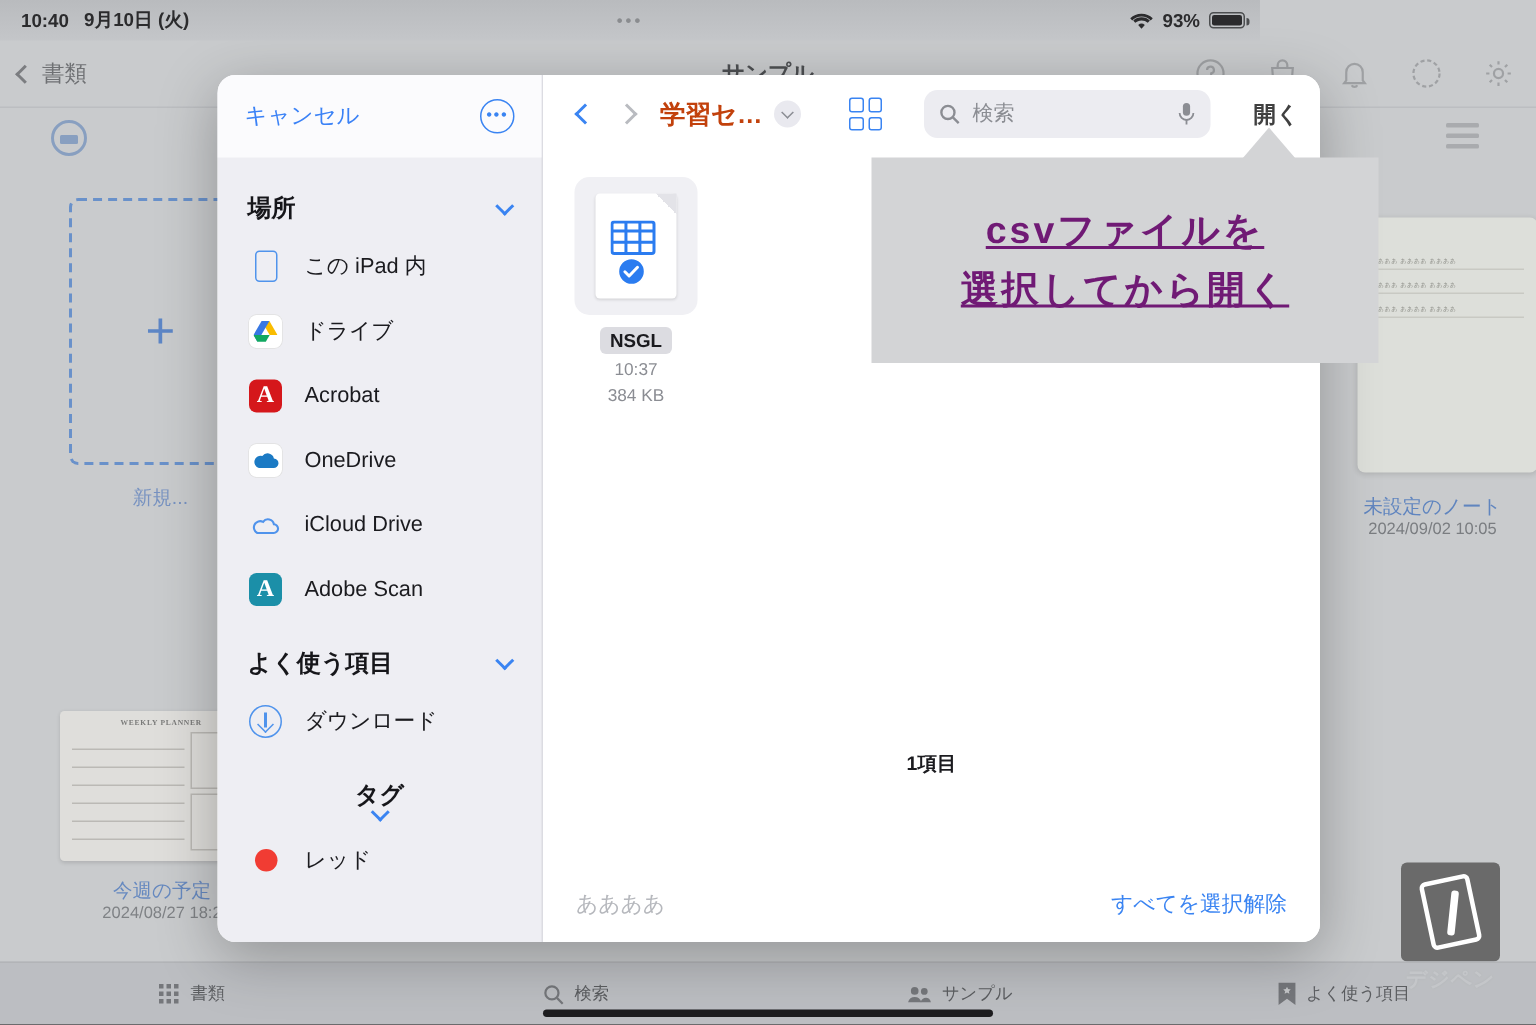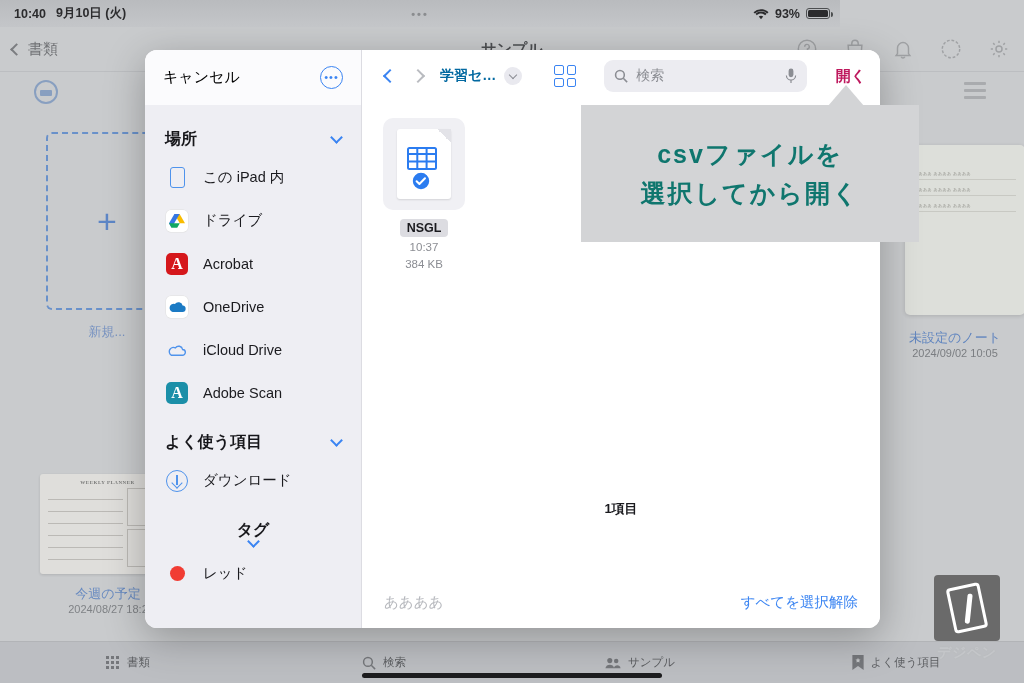--- a/index.html
+++ b/index.html
@@ -118,21 +118,21 @@
 
   
   #picker { position: absolute; left: 145px; top: 50px; width: 735px; height: 578px;
       border-radius: 12px; overflow: hidden; background: #fff;
       box-shadow: 0 10px 40px rgba(0,0,0,.28); display:flex; z-index: 40; }
 
   #pk-sidebar { width: 217px; background: #eeeef3; display: flex; flex-direction: column;
       border-right: .5px solid #dcdce2; }
   #pk-sb-head { height: 55px; background: #fbfbfd; display:flex; align-items:center;
       justify-content: space-between; padding: 0 18px; }
-  #pk-cancel { font-size: 15px; color: #000000; }
+  #pk-cancel { font-size: 15px; color: #3b82f6; }
   #pk-more { width: 23px; height: 23px; border-radius: 50%; border: 1.4px solid #3a84f2;
       color: #3a84f2; font-size: 11px; display:flex; align-items:center; justify-content:center;
       letter-spacing: 1px; line-height: 1; }
   #pk-sb-body { flex: 1; overflow: hidden; padding-top: 14px; }
 
   .sb-section { display: flex; align-items: center; justify-content: space-between;
       padding: 10px 20px 6px 20px; }
   .sb-section .ttl { font-size: 16px; font-weight: 700; color: #16161a; }
   .chev-d { width: 9px; height: 9px; border-right: 2px solid #3a84f2; border-bottom: 2px solid #3a84f2;
       transform: rotate(45deg); margin-top: -4px; }
@@ -160,32 +160,32 @@
       border-right:1.6px solid #4f93ec; border-bottom:1.6px solid #4f93ec; transform: rotate(45deg);}
   .tag-dot { width: 15px; height: 15px; border-radius: 50%; background: #f13c33; }
 
   #pk-main { flex: 1; display: flex; flex-direction: column; background: #fff; }
   #pk-toolbar { height: 52px; display: flex; align-items: center; gap: 0; padding: 0 14px; }
   #pk-nav-back, #pk-nav-fwd { width: 28px; display:flex; align-items:center; justify-content:center; }
   .chev-nav { width: 10px; height: 10px; border-left: 2.2px solid #3a84f2; border-bottom: 2.2px solid #3a84f2; }
   #pk-nav-back .chev-nav { transform: rotate(45deg); }
   #pk-nav-fwd .chev-nav { transform: rotate(-135deg); border-color: #b9bbc0; }
   #pk-path { display: flex; align-items: center; gap: 8px; margin-left: 8px; }
-  #pk-path-title { font-size: 14px; font-weight: 700; color: #0369a1; }
+  #pk-path-title { font-size: 17px; font-weight: 700; color: #c2410c; }
   #pk-path-chev { width: 18px; height: 18px; border-radius: 50%; background: #e9e9ef;
       display:flex; align-items:center; justify-content:center; }
   #pk-path-chev i { width: 6px; height: 6px; border-right: 1.6px solid #8a8c93;
       border-bottom: 1.6px solid #8a8c93; transform: rotate(45deg); margin-top:-2px; display:block;}
   #pk-grid-btn { margin-left: 32px; width: 22px; height: 22px; display:grid;
       grid-template-columns: 1fr 1fr; grid-template-rows: 1fr 1fr; gap: 3px; }
   #pk-grid-btn span { border: 1.8px solid #3a84f2; border-radius: 2px; }
   #pk-search { flex: 1; margin-left: 28px; height: 32px; background: #ececf1; border-radius: 9px;
       display: flex; align-items: center; padding: 0 10px; gap: 8px; max-width: 378px; }
   #pk-search .ph { flex:1; font-size: 14px; color: #8b8d93; }
-  #pk-open { margin-left: 18px; font-size: 15px; color: #be185d; font-weight: 600; padding-left: 11px; }
+  #pk-open { margin-left: 18px; font-size: 15px; color: #404040; font-weight: 600; padding-left: 11px; }
 
   #pk-files { flex: 1; position: relative; padding: 16px 0 0 16px; }
   .file-tile { width: 92px; }
   .file-thumb { width: 82px; height: 92px; background: #f0f0f4; border-radius: 10px;
       margin: 0 auto; display:flex; align-items:center; justify-content:center; position: relative; }
   .file-doc { width: 54px; height: 70px; background: #fff; border-radius: 3px;
       box-shadow: 0 1px 2px rgba(0,0,0,.12); position: relative; }
   .file-doc::after { content:""; position:absolute; right:0; top:0; width:14px; height:14px;
       background: linear-gradient(225deg, #e3e3e8 50%, transparent 50%); }
   .file-name { margin-top: 8px; text-align: center; }
@@ -197,22 +197,22 @@
       font-size: 13px; font-weight: 700; color: #1b1b1f; }
   #pk-bottom { height: 52px; display: flex; align-items: center; justify-content: space-between;
       padding: 0 22px; }
   #pk-select-all { font-size: 14.5px; color: #b6b8bd; }
   #pk-deselect-all { font-size: 14.5px; color: #3a84f2; }
 
   
   #callout { position: absolute; left: 581px; top: 105px; width: 338px; height: 137px;
       background: #d3d4d6; z-index: 55; display:flex; flex-direction:column;
       align-items:center; justify-content:center; }
-  #callout .line { font-size: 25px; font-weight: 700; color: #0f766e; letter-spacing: 2px;
-      line-height: 1.55; }
+  #callout .line { font-size: 25px; font-weight: 700; color: #701a75; letter-spacing: 2px;
+      line-height: 1.55; text-decoration: underline; }
   #callout-tail { position: absolute; left: 828px; top: 85px; width: 0; height: 0;
       border-left: 18px solid transparent; border-right: 18px solid transparent;
       border-bottom: 21px solid #d3d4d6; z-index: 56; }
 </style>
 </head>
 <body>
 
 <div id="screen">
 
   <div id="bgapp">

